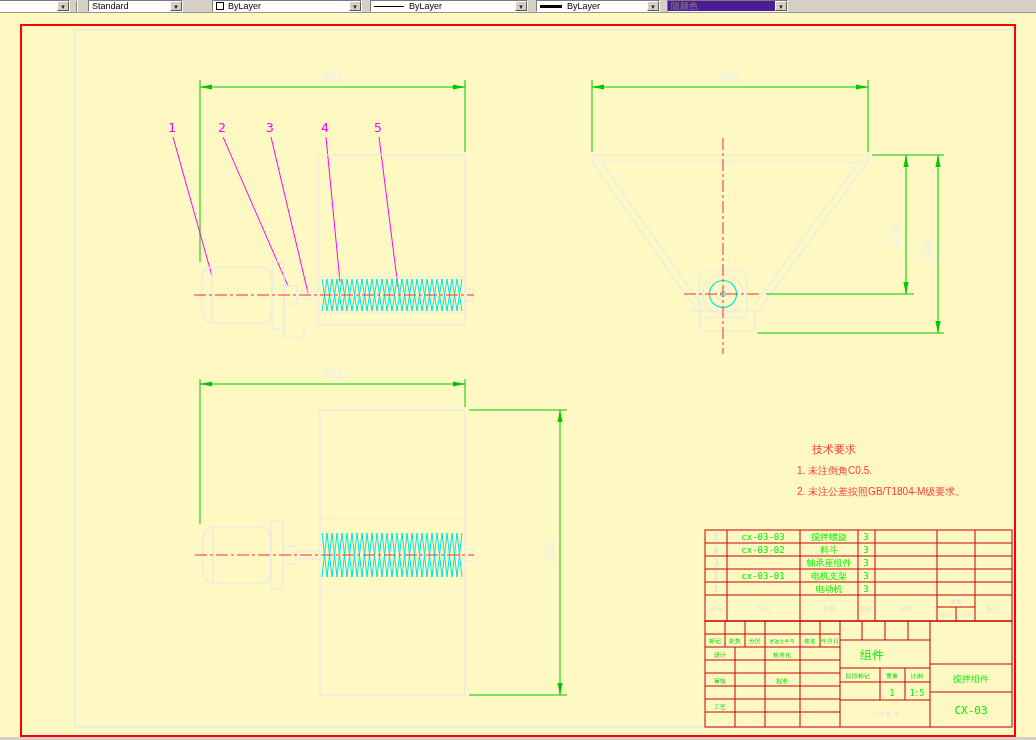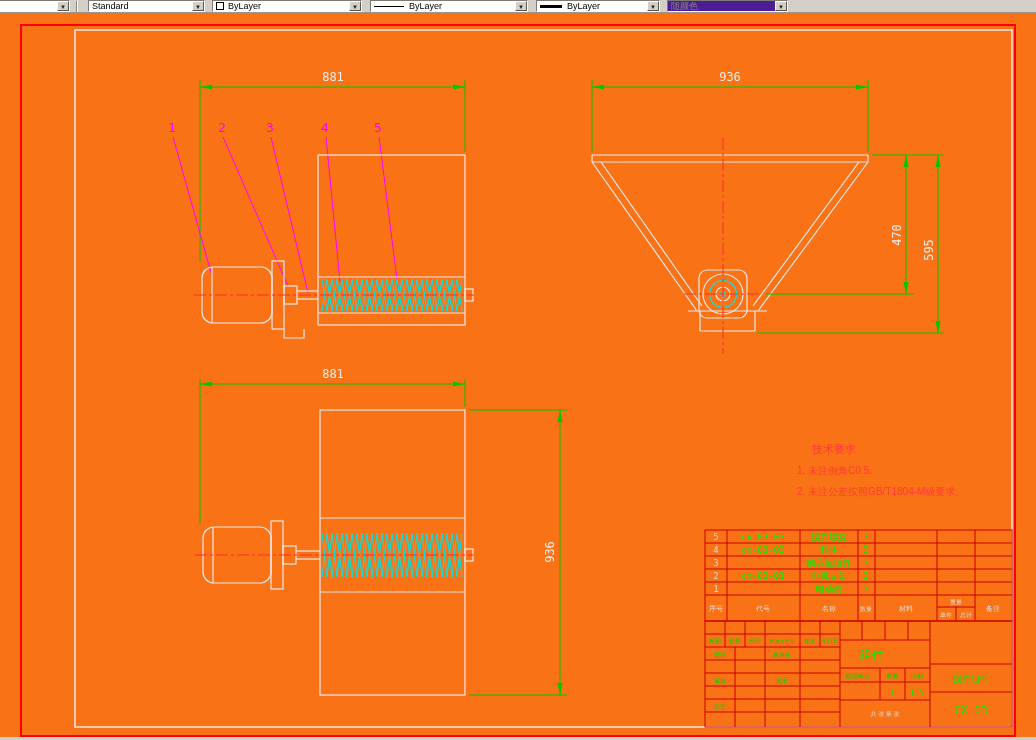--- a/index.html
+++ b/index.html
@@ -10,21 +10,21 @@
   .toolbar{position:absolute;top:0;left:0;width:1036px;height:13px;background:#d4d0c8;z-index:5;border-bottom:1px solid #9a968f}
   .combo{position:absolute;top:0;height:12px;background:#fff;border:1px solid;border-color:#7d7a74 #fdfdfd #fdfdfd #7d7a74;display:flex;align-items:center;font-size:9px;color:#000;padding-left:3px;overflow:hidden;white-space:nowrap}
   .combo .arrow-btn{position:absolute;right:0;top:0;bottom:0;width:12px;background:#d4d0c8;border:1px solid;border-color:#fdfdfd #5a5751 #5a5751 #fdfdfd;font-size:6px;line-height:10px;text-align:center;color:#222}
   .combo.disabled{background:#4c1d95;color:#8a867f}
   .swatch{display:inline-block;width:8px;height:8px;background:#fff;border:1px solid #000;margin-right:4px}
   .ltline{display:inline-block;width:30px;height:1px;background:#000;margin-right:5px}
   .lwline{display:inline-block;width:22px;height:3px;background:#000;margin-right:5px}
   .tsep{position:absolute;top:1px;height:11px;width:2px;border-left:1px solid #8a867f;border-right:1px solid #fff}
 
   
-  .canvas{position:absolute;inset:0;background:#f97316;z-index:1}
+  .canvas{position:absolute;inset:0;background:#fef9c3;z-index:1}
   svg{position:absolute;top:0;left:0}
   .statusbar{position:absolute;left:0;bottom:0;width:1036px;height:3px;background:#d4d0c8;z-index:6}
 
   
   .dimtxt{fill:#ededed;font:12px "DejaVu Sans Mono",monospace;text-anchor:middle}
   .callout{fill:#ff00ff;font:13px "DejaVu Sans Mono",monospace;text-anchor:middle}
   .notetitle{fill:#ff3838;font:11px "Liberation Sans",sans-serif}
   .notetxt{fill:#ff3838;font:10px "Liberation Sans",sans-serif}
   .plno{fill:#d8d8d8;font:9px "DejaVu Sans Mono",monospace;text-anchor:middle}
   .plgreen{fill:#00ee00;font:9px "DejaVu Sans Mono",monospace;text-anchor:middle}
@@ -40,21 +40,21 @@
 </style>
 </head>
 <body>
 
 <div class="toolbar">
   <div class="combo" style="left:-30px;width:100px">
     <span></span>
     <span class="arrow-btn">▼</span>
   </div>
   <div class="tsep" style="left:76px"></div>
-  <div class="combo" style="left:88px;width:117px">
+  <div class="combo" style="left:88px;width:95px">
     <span>Standard</span>
     <span class="arrow-btn">▼</span>
   </div>
   <div class="combo" style="left:212px;width:150px">
     <span class="swatch"></span>
     <span>ByLayer</span>
     <span class="arrow-btn">▼</span>
   </div>
   <div class="combo" style="left:370px;width:158px">
     <span class="ltline"></span>

